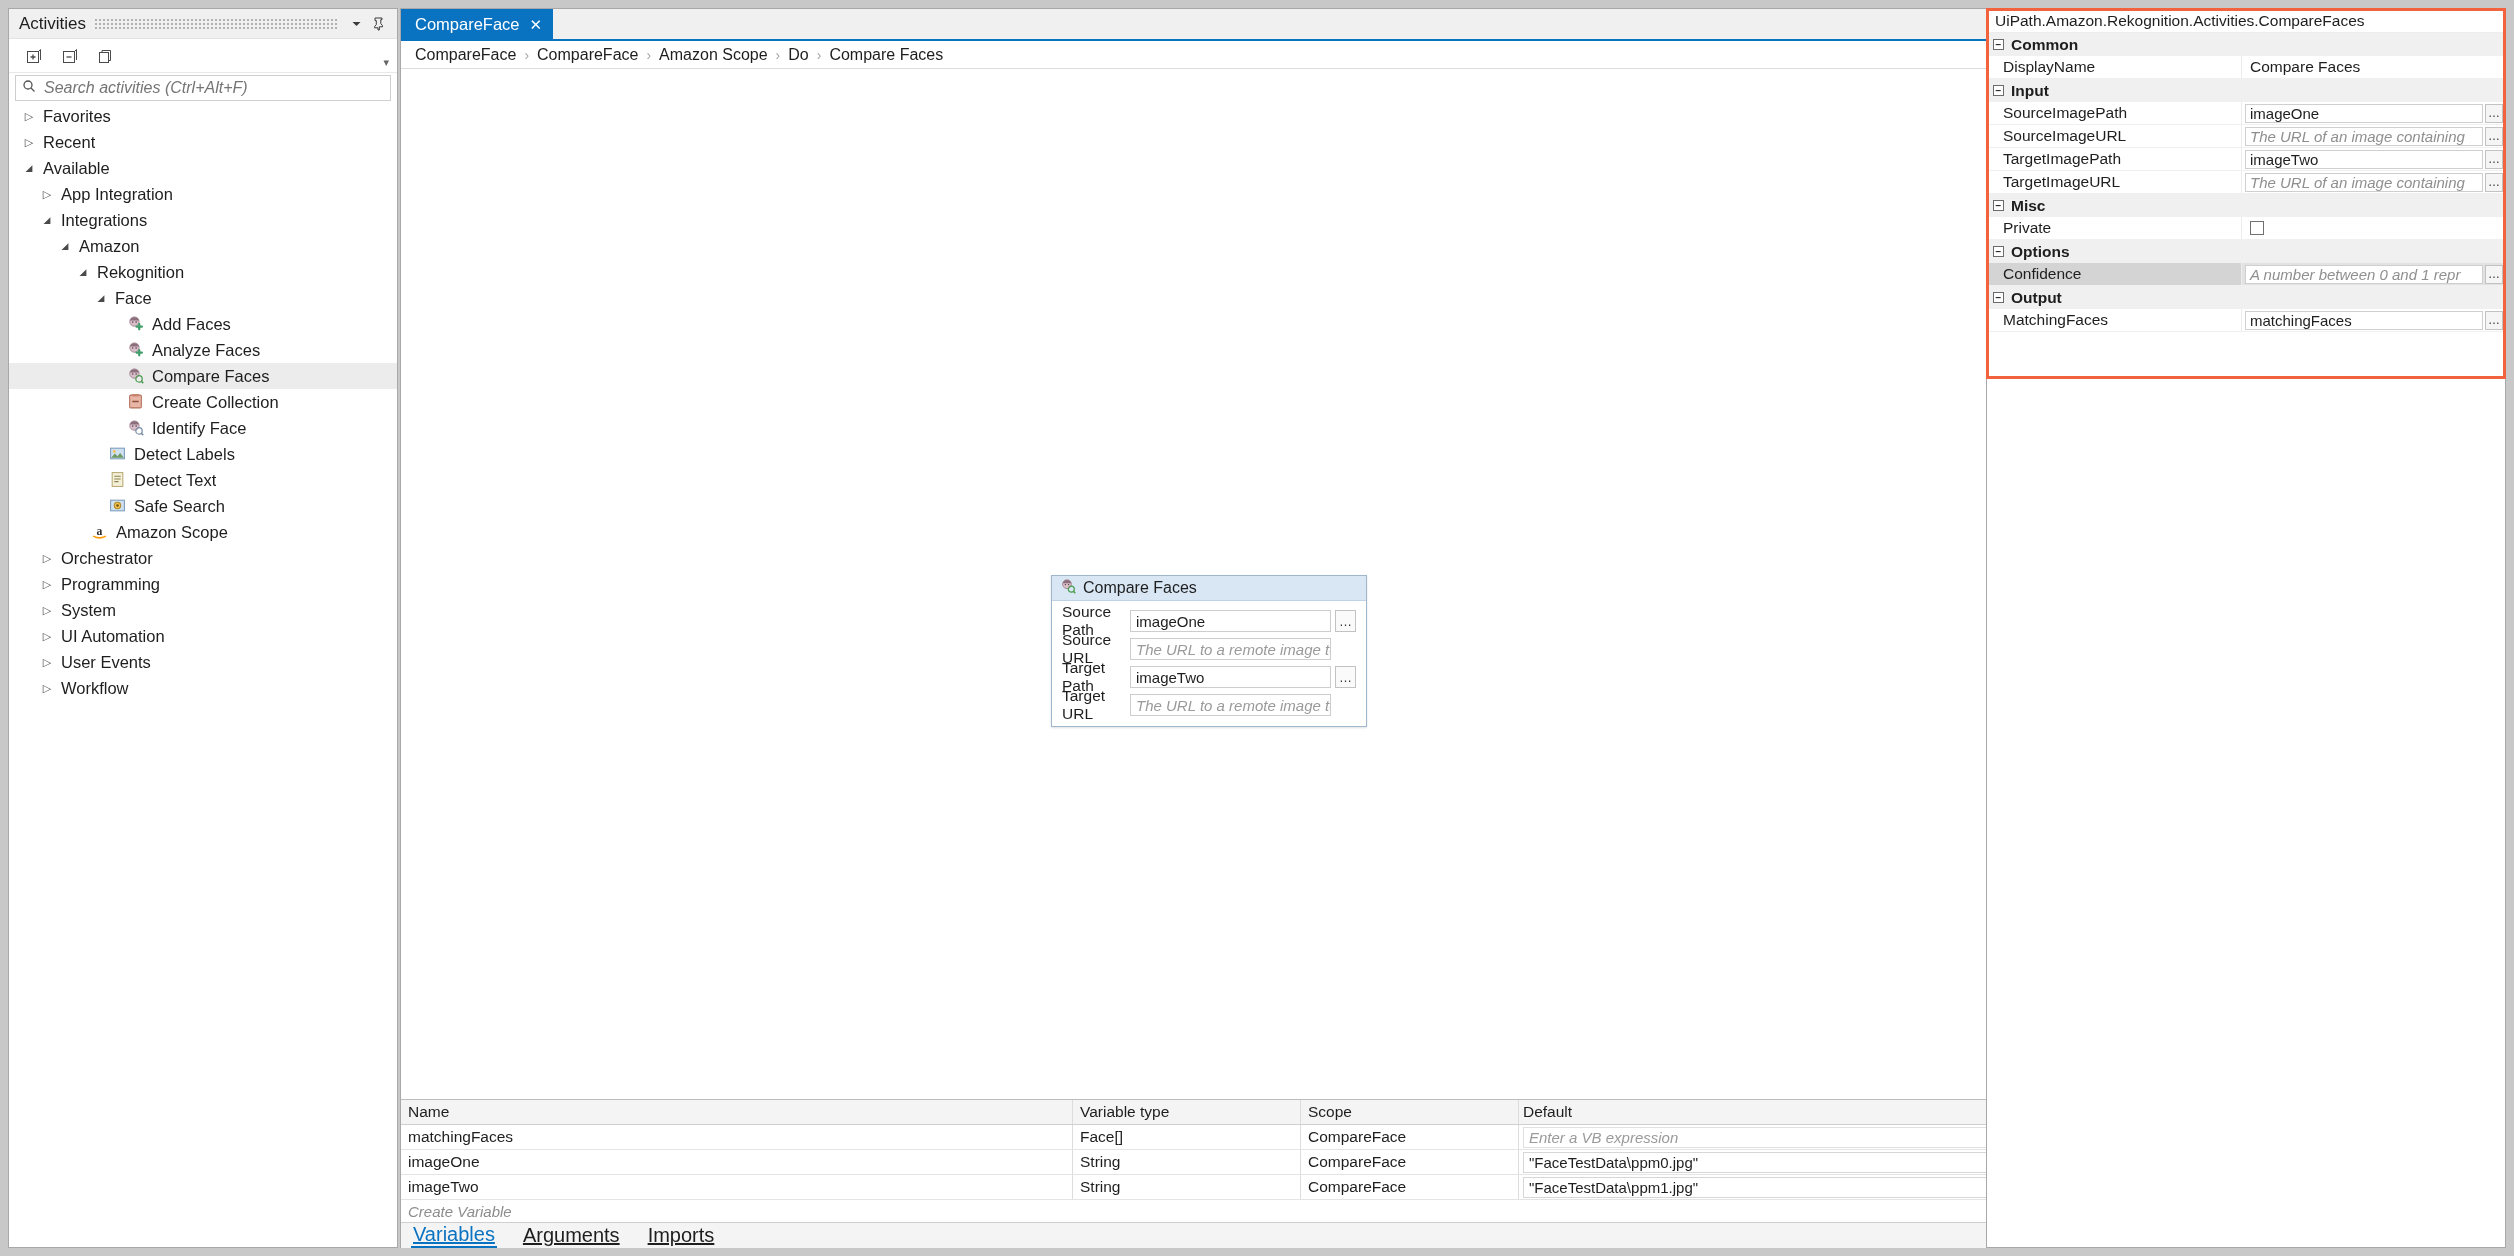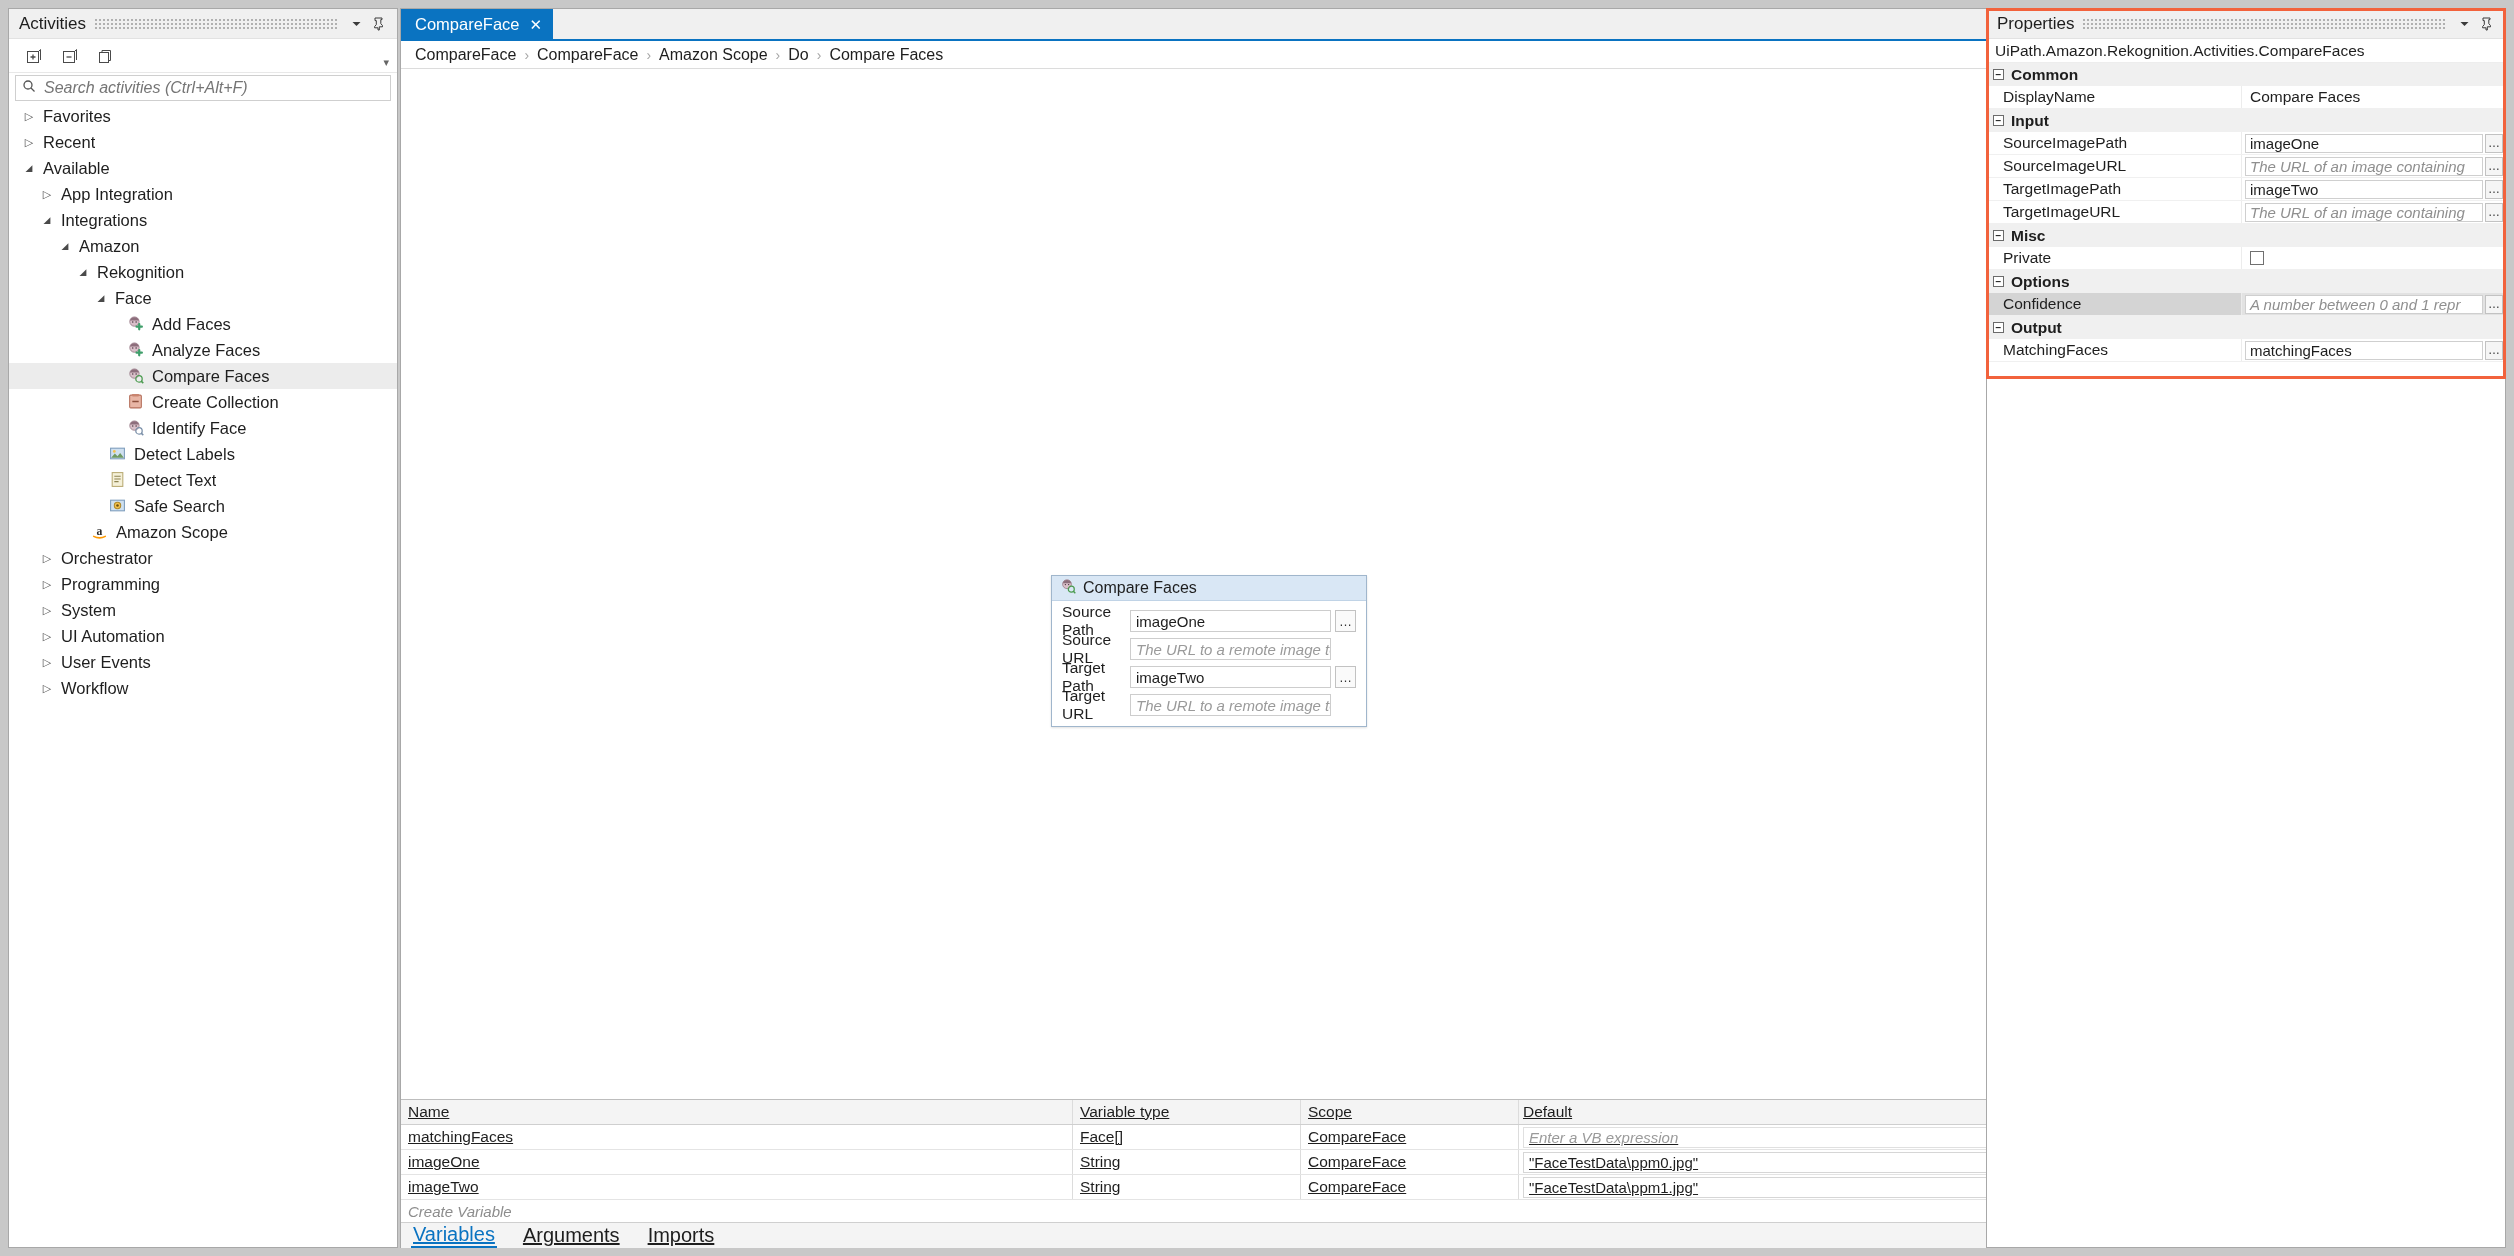--- a/index.html
+++ b/index.html
@@ -147,21 +147,21 @@
     width: 21px; height: 22px; margin-left: 4px; flex: 0 0 21px;
     border: 1px solid #c2c2c2; background: #fafafa;
     display: flex; align-items: center; justify-content: center;
     font-size: 13px; color: #333; cursor: pointer; line-height: 1;
   }
 
   
   .vars-panel { height: 148px; border-top: 1px solid #bdbdbd; background: #ffffff; display: flex; flex-direction: column; }
   .vars-grid { flex: 1; display: flex; }
   .vars-table { flex: 1; display: flex; flex-direction: column; }
-  .vrow { display: flex; height: 25px; align-items: stretch; text-decoration: underline; }
+  .vrow { display: flex; height: 25px; align-items: stretch; }
   .vhead { background: #f4f4f4; border-bottom: 1px solid #cfcfcf; font-size: 15.5px; }
   .vhead .vcell { display: flex; align-items: center; color: #1e1e1e; }
   .vcell {
     border-right: 1px solid #dcdcdc;
     padding: 0 7px; display: flex; align-items: center;
     font-size: 15.5px; color: #1e1e1e; overflow: hidden; white-space: nowrap;
   }
   .vbody .vrow { border-bottom: 1px solid #e4e4e4; }
   .c-name { width: 672px; flex: 0 0 672px; }
   .c-type { width: 228px; flex: 0 0 228px; }
@@ -615,34 +615,20 @@
               <path d="M9.5 5v9M5 9.5h9" stroke="#3b3b3b" stroke-width="1"></path>
               <path d="M9.5 4.5l1.6 2h-3.2zM9.5 14.5l1.6-2h-3.2zM4.5 9.5l2-1.6v3.2zM14.5 9.5l-2-1.6v3.2z" fill="#3b3b3b"></path>
             </svg>
           </span>
         </span>
       </div>
     </div>
   </div>
 
   <div class="props-panel">
-    <div class="panel-titlebar">
-      <span class="panel-title">Properties</span>
-      <span class="dotted-fill"></span>
-      <span class="tb-icon">
-        <svg width="13" height="13" viewBox="0 0 13 13">
-            <path d="M2.5 5 L6.5 9 L10.5 5 Z" fill="#3b3b3b"></path>
-          </svg>
-      </span>
-      <span class="tb-icon pin-icon">
-        <svg width="13" height="14" viewBox="0 0 13 14">
-            <path d="M3 1h7v1.6H8.8v4l1.7 2v1.2H7.3V13h-1.3V10.8H2.6V9.6l1.7-2v-4H3z" fill="none" stroke="#3b3b3b" stroke-width="1"></path>
-          </svg>
-      </span>
-    </div>
     <div class="props-type">UiPath.Amazon.Rekognition.Activities.CompareFaces</div>
     <div id="props-list">
         <div class="pgroup">
           <span class="pminus">−</span>
           <span>Common</span>
         </div>
         <div class="prow">
           <span class="pname">DisplayName</span>
           <span class="pval">
             <span class="plain">Compare Faces</span>

